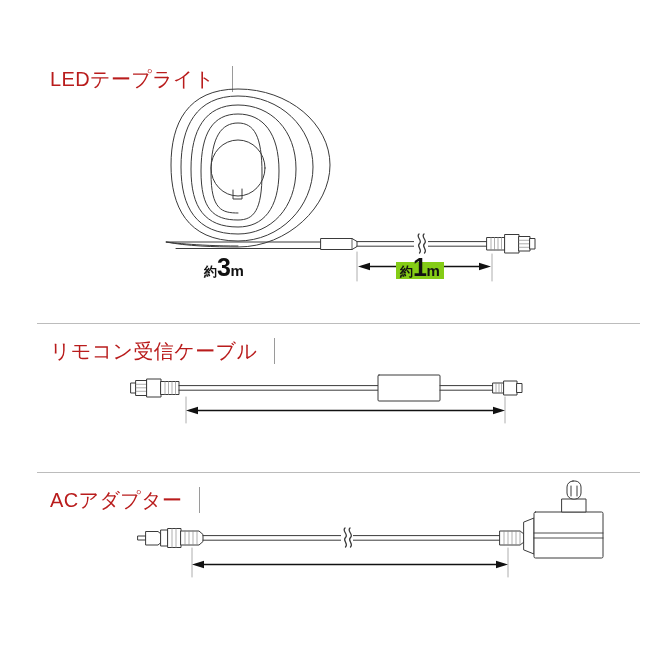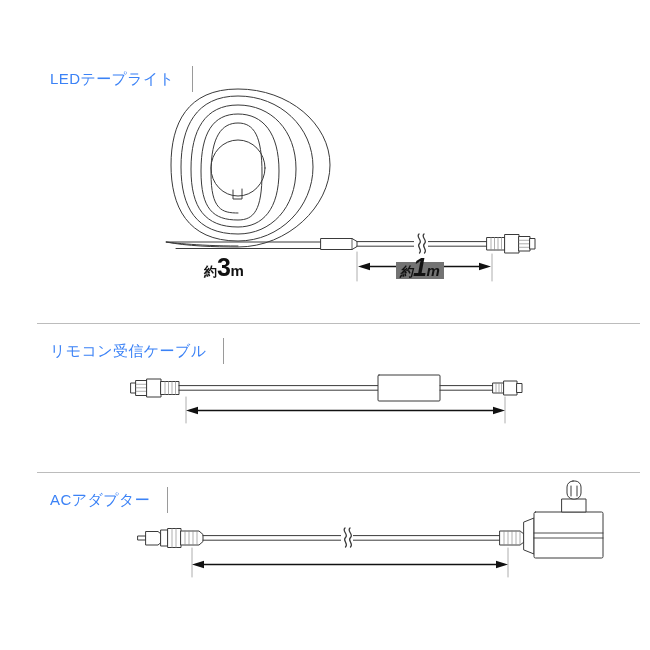--- a/index.html
+++ b/index.html
@@ -32,23 +32,23 @@
     height: 1px;
     background: #bcbcbc;
   }
   .sec-head {
     position: absolute;
     display: flex;
     align-items: center;
     height: 26px;
   }
   .sec-title {
-    font-size: 15px;
+    font-size: 20px;
     letter-spacing: 0.4px;
-    color: #3b82f6;
+    color: #b91c1c;
     white-space: nowrap;
     font-weight: 400;
   }
   .sec-divider {
     width: 1px;
     height: 26px;
     background: #9a9a9a;
     margin-left: 17px;
   }
   .art {
@@ -72,23 +72,22 @@
     font-size: 25px;
     font-weight: 700;
     letter-spacing: -0.5px;
   }
   .dimlabel .unit {
     font-size: 15px;
     font-weight: 700;
     letter-spacing: 0px;
   }
   .labelbg {
-    background: #737373;
+    background: #84cc16;
     padding: 0 4px;
-    font-style: italic;
   }
 </style>
 </head>
 <body>
 
 <div id="page">
 
   <div class="section" style="top:0;height:300px;">
 
     <div class="sec-head" style="left:50px; top:66px;">

